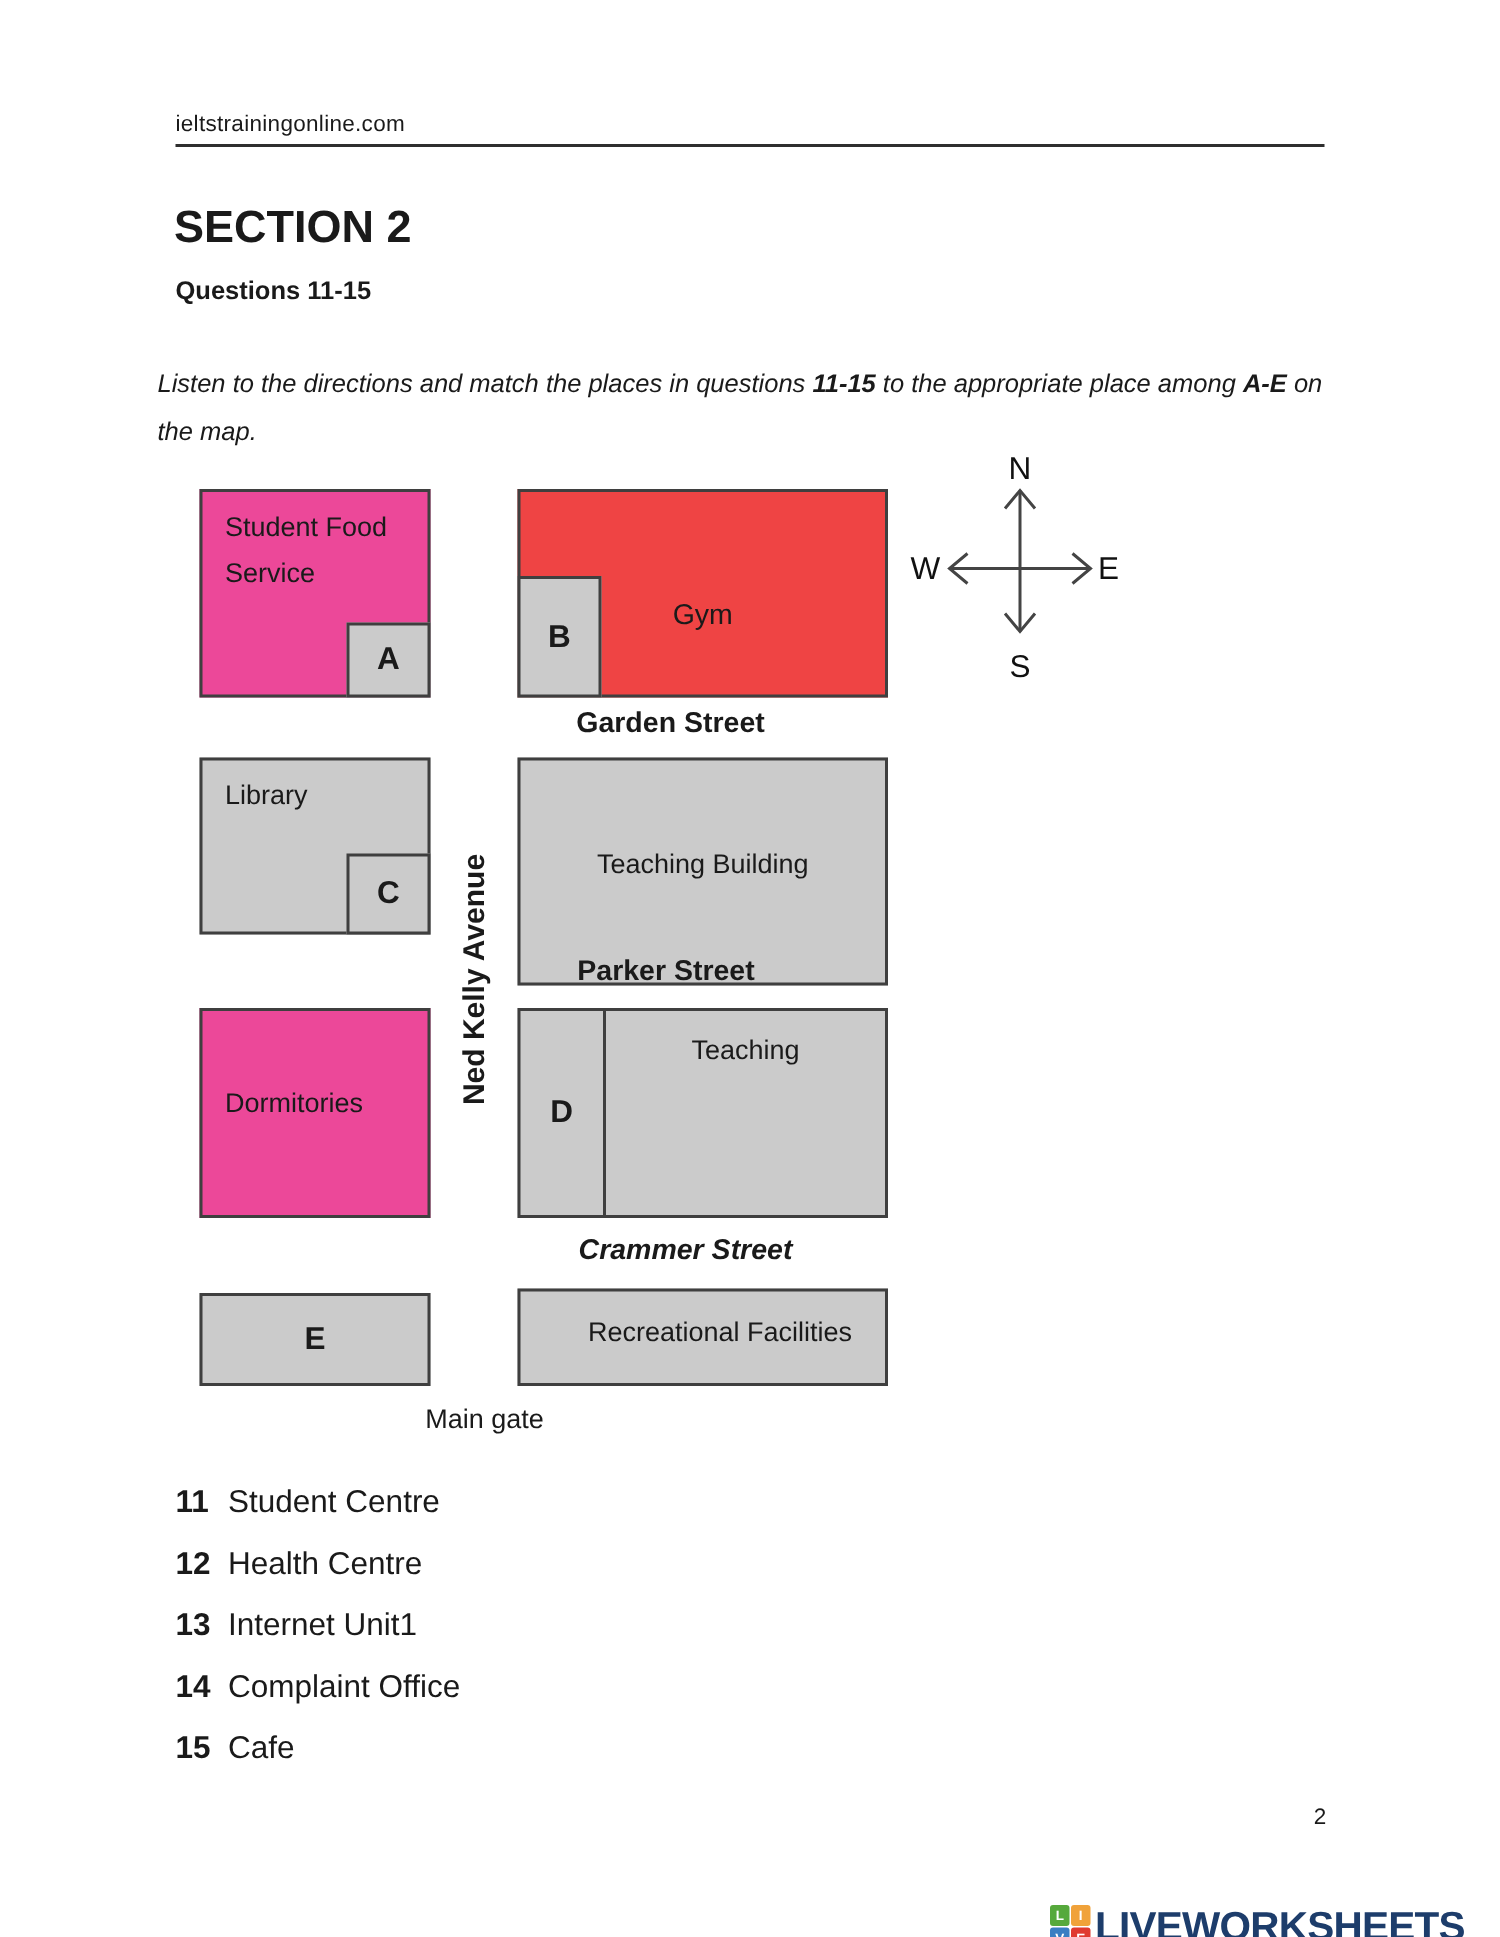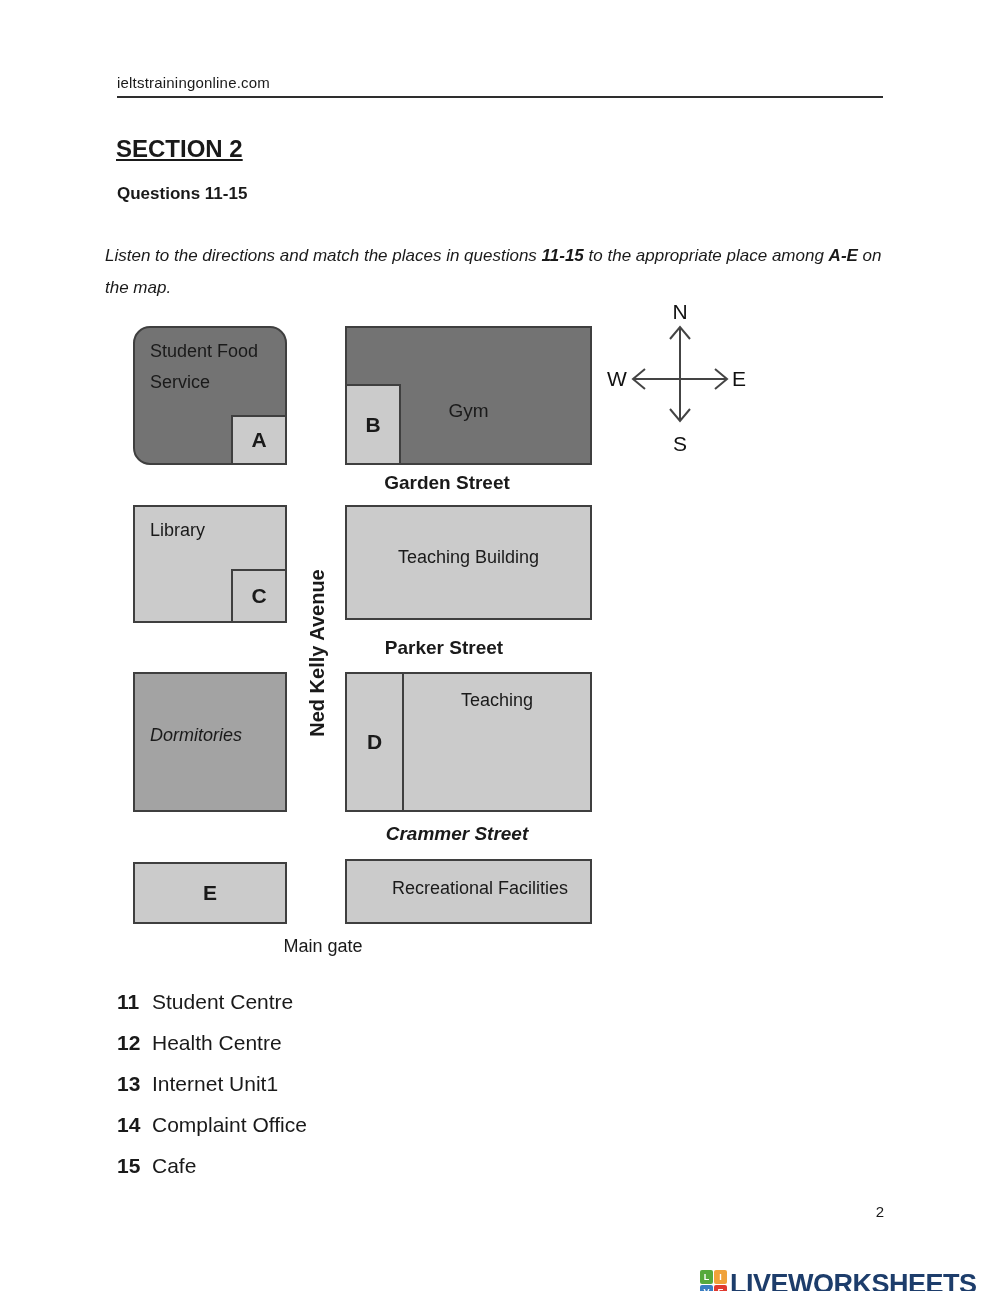--- a/index.html
+++ b/index.html
@@ -9,21 +9,21 @@
     font-family:"Liberation Sans","DejaVu Sans",sans-serif;
     color:#1a1a1a;
   }
   .abs { position:absolute; }
 
   
   .site-name { left:117px; top:58px; font-size:15px; letter-spacing:0.2px; }
   .header-rule { left:117px; top:80px; width:766px; border-top:2px solid #2e2e2e; }
 
   
-  .section-title { left:116px; top:119px; font-size:24px; font-weight:bold;text-decoration:underline; }
+  .section-title { left:116px; top:119px; font-size:30px; font-weight:bold; }
   .questions-heading { left:117px; top:168px; font-size:17px; font-weight:bold; }
   .instructions {
     left:105px; top:207px; width:782px;
     font-size:17px; font-style:italic; line-height:32px;
   }
   .instructions b { font-weight:bold; }
 
   
   .bldg {
     border:2px solid #3f3f3f; box-sizing:border-box;
@@ -37,21 +37,21 @@
   .pad-label { padding:8px 0 0 15px; }
   .street { font-weight:bold; font-size:19px; text-align:center; width:220px; }
   .center-flex { display:flex; align-items:center; justify-content:center; }
 
   .b-sfs   { left:133px; top:310px; width:154px; height:139px; }
   .m-a     { left:231px; top:399px; width:56px;  height:50px; }
   .b-gym   { left:345px; top:310px; width:247px; height:139px; }
   .m-b     { left:345px; top:368px; width:56px;  height:81px; }
   .b-lib   { left:133px; top:489px; width:154px; height:118px; }
   .m-c     { left:231px; top:553px; width:56px;  height:54px; }
-  .b-tb1   { left:345px; top:489px; width:247px; height:115px; padding-bottom:10px; }
+  .b-tb1   { left:345px; top:489px; width:247px; height:152px; padding-bottom:10px; }
   .b-dorm  { left:133px; top:656px; width:154px; height:140px; display:flex; align-items:center; padding-left:15px; padding-bottom:14px; box-sizing:border-box; }
   .b-tb2   { left:345px; top:656px; width:247px; height:140px; }
   .b-e     { left:133px; top:846px; width:154px; height:62px; }
   .b-rec   { left:345px; top:843px; width:247px; height:65px; padding-bottom:6px; box-sizing:border-box; }
 
   .gym-label { position:absolute; left:0; right:0; top:72px; text-align:center; font-size:19px; }
   .tb2-divider { position:absolute; left:55px; top:0; bottom:0; width:2px; background:#3f3f3f; }
   .tb2-d { position:absolute; left:0; top:0; bottom:0; width:55px; display:flex; align-items:center; justify-content:center; font-weight:bold; font-size:21px; }
   .tb2-text { position:absolute; left:57px; right:0; top:10px; text-align:center; font-size:18px; line-height:32px; }
 
@@ -92,26 +92,26 @@
 <div id="page">
 
   <div class="abs site-name">ieltstrainingonline.com</div>
   <div class="abs header-rule"></div>
 
   <div class="abs section-title">SECTION 2</div>
   <div class="abs questions-heading">Questions 11-15</div>
 
   <p class="abs instructions"><span>Listen to the directions and match the places in questions </span><b>11-15</b><span> to the appropriate place among </span><b>A-E</b><span> on the map.</span></p>
 
-  <div class="abs bldg b-sfs" style="background-color: #737373; border-radius: 17px;">
+  <div class="abs bldg b-sfs" style="background-color: #ec4899;">
     <div class="bldg-label pad-label" style="width:118px;">Student Food Service</div>
   </div>
   <div class="abs marker m-a" style="background-color: rgb(203, 203, 203);">A</div>
 
-  <div class="abs bldg b-gym" style="background-color: #737373;">
+  <div class="abs bldg b-gym" style="background-color: #ef4444;">
     <div class="gym-label">Gym</div>
   </div>
   <div class="abs marker m-b" style="background-color: rgb(203, 203, 203);">B</div>
 
   <div class="abs compass">
     <svg width="160" height="162" viewBox="0 0 160 162">
       <line x1="83" y1="30" x2="83" y2="124" stroke="#444444" stroke-width="2"></line>
       <line x1="36" y1="82" x2="130" y2="82" stroke="#444444" stroke-width="2"></line>
       <polyline points="73,42 83,30 93,42" fill="none" stroke="#444444" stroke-width="2"></polyline>
       <polyline points="73,112 83,124 93,112" fill="none" stroke="#444444" stroke-width="2"></polyline>
@@ -132,21 +132,21 @@
   <div class="abs marker m-c" style="background-color: rgb(203, 203, 203);">C</div>
 
   <div class="abs bldg b-tb1 center-flex bldg-label" style="background-color: rgb(203, 203, 203);">
     <span>Teaching Building</span>
   </div>
 
   <div class="abs street street-parker">Parker Street</div>
 
   <div class="abs avenue-label">Ned Kelly Avenue</div>
 
-  <div class="abs bldg b-dorm bldg-label" style="background-color: #a3a3a3; font-style: italic;">
+  <div class="abs bldg b-dorm bldg-label" style="background-color: #ec4899;">
     <span>Dormitories</span>
   </div>
 
   <div class="abs bldg b-tb2" style="background-color: rgb(203, 203, 203);">
     <div class="tb2-divider"></div>
     <div class="tb2-d">D</div>
     <div class="tb2-text">
       <div>Teaching</div>
     </div>
   </div>

